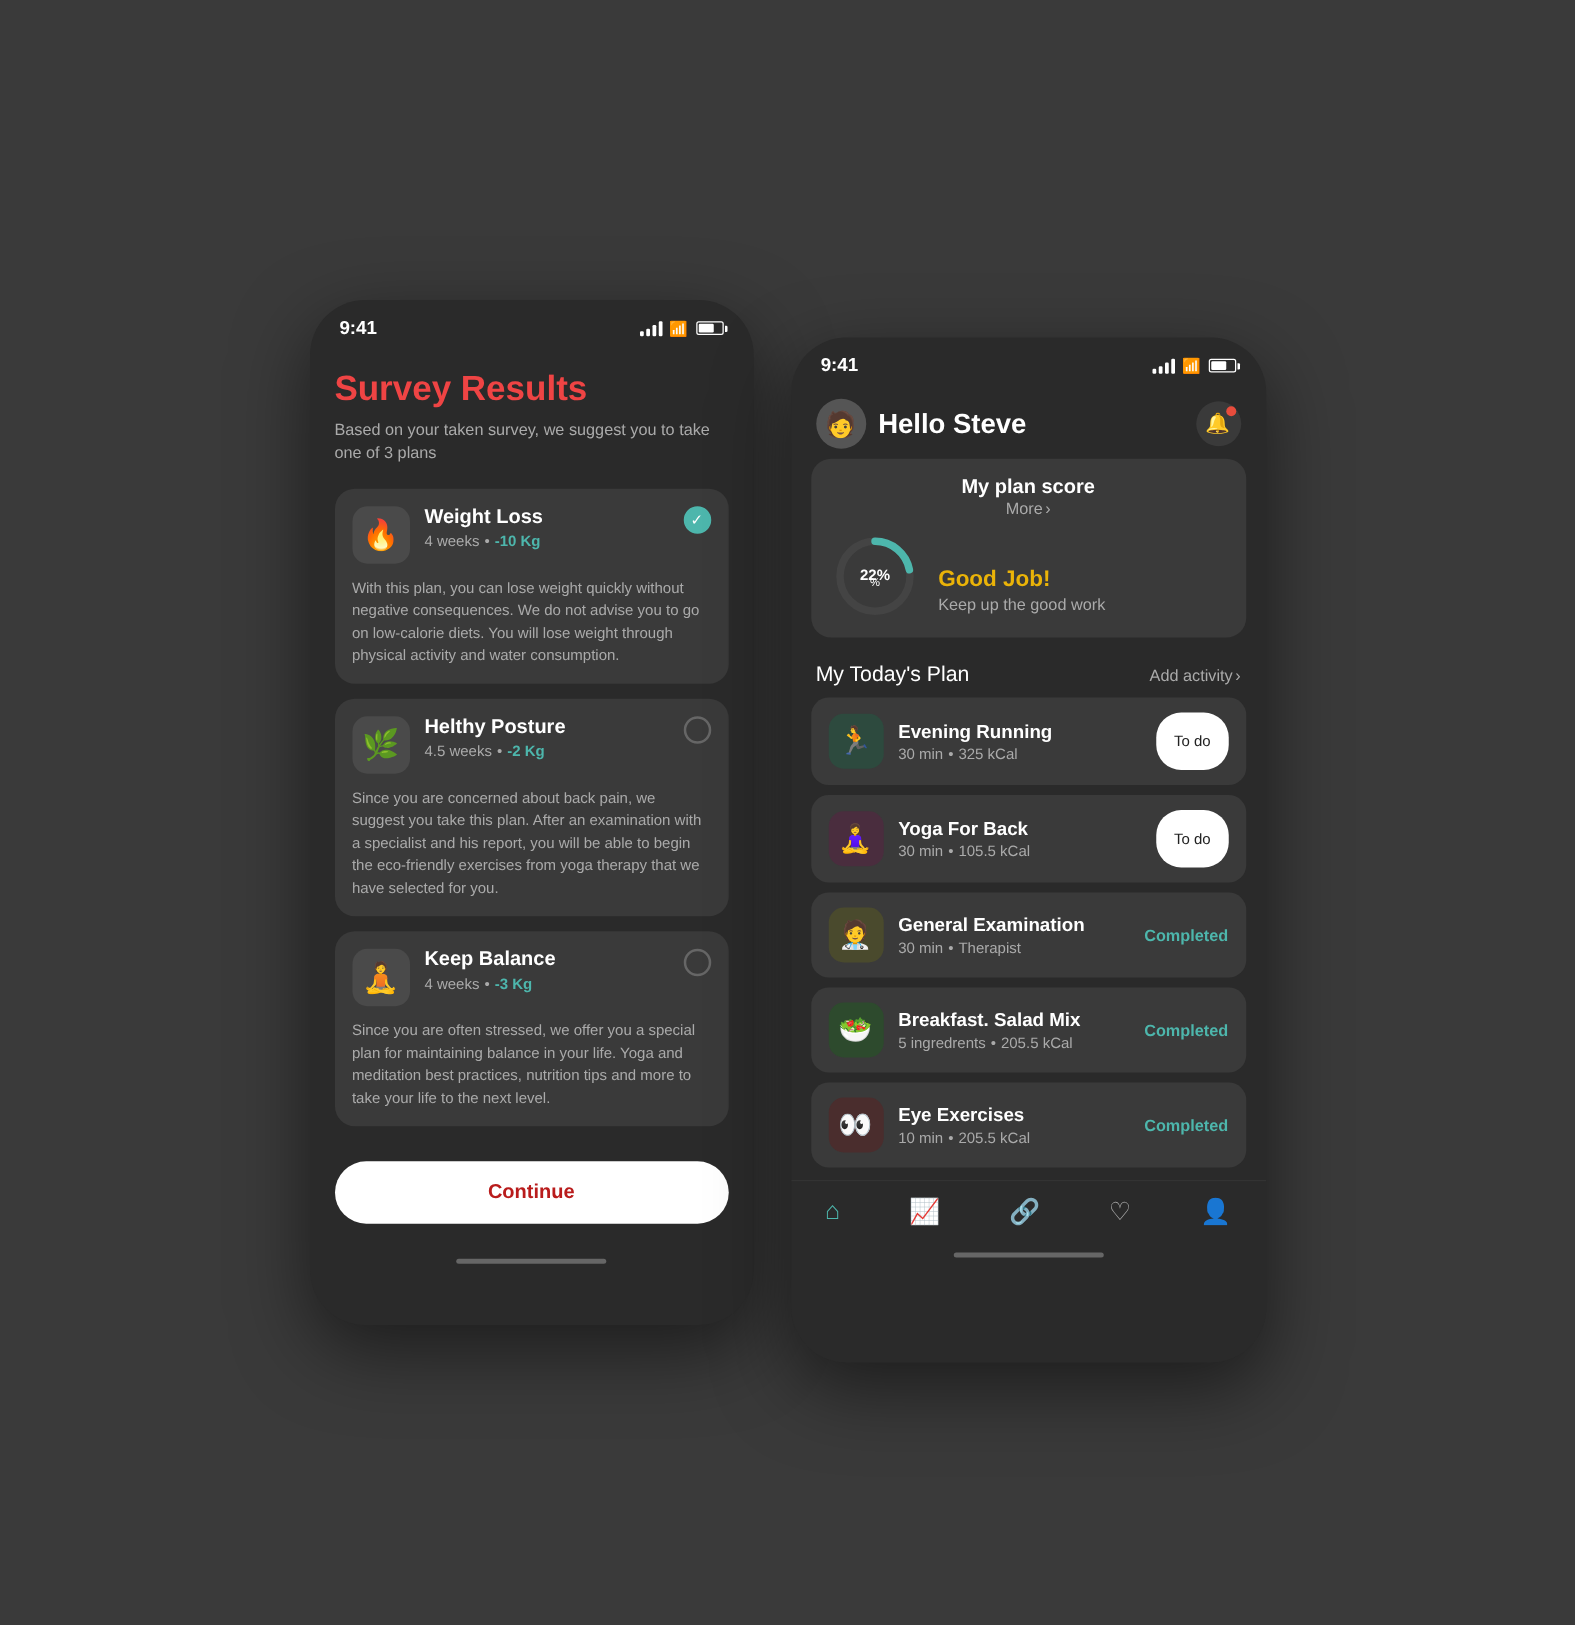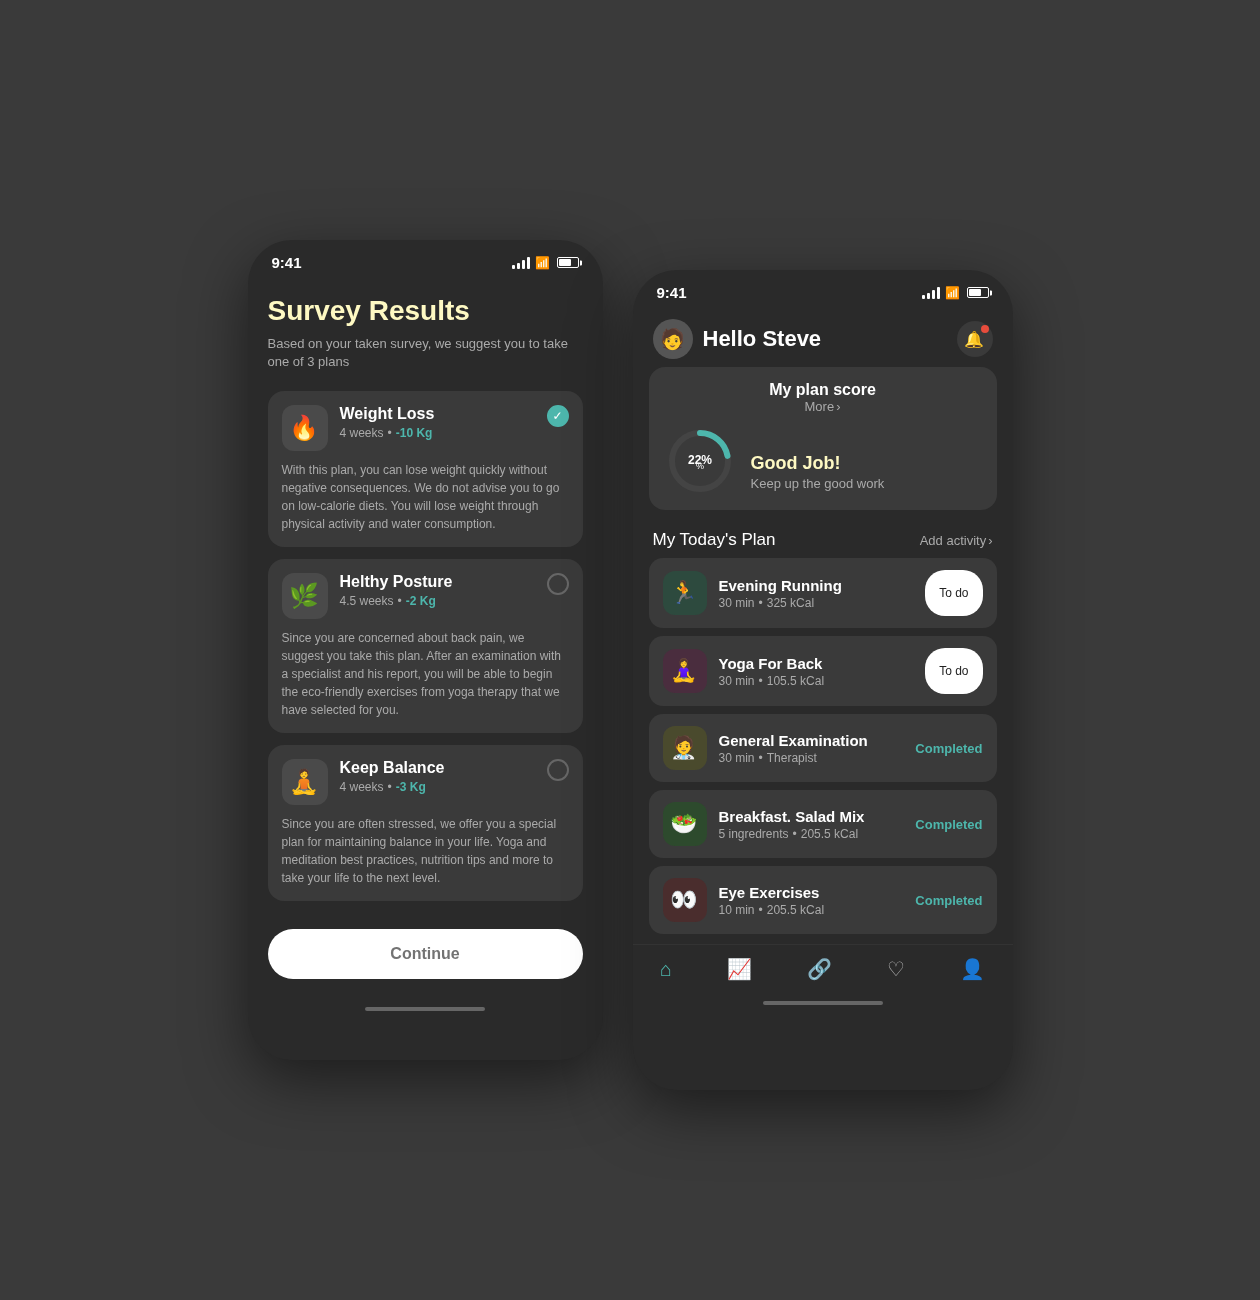--- a/index.html
+++ b/index.html
@@ -88,21 +88,21 @@
       border-radius: 1px;
     }
 
     
     .survey-content {
       padding: 16px 20px;
     }
     .survey-title {
       font-size: 28px;
       font-weight: 700;
-      color: #fef9c3;
+      color: #ef4444;
       margin-bottom: 8px;
     }
     .survey-subtitle {
       font-size: 13px;
       color: #aaa;
       margin-bottom: 20px;
       line-height: 1.4;
     }
 
     .plan-card {
@@ -166,21 +166,21 @@
     }
 
     .continue-btn {
       background: #fff;
       border: none;
       border-radius: 28px;
       padding: 16px;
       width: 100%;
       font-size: 16px;
       font-weight: 600;
-      color: #737373;
+      color: #b91c1c;
       cursor: pointer;
       margin-top: 16px;
     }
     .home-indicator {
       width: 120px;
       height: 4px;
       background: #666;
       border-radius: 2px;
       margin: 12px auto 0;
     }
@@ -291,21 +291,21 @@
       gap: 16px;
     }
     .circle-progress {
       width: 70px;
       height: 70px;
       flex-shrink: 0;
     }
     .score-message h3 {
       font-size: 18px;
       font-weight: 700;
-      color: #fef9c3;
+      color: #eab308;
       margin-bottom: 2px;
       margin-top: 22px;
     }
     .score-message p {
       font-size: 13px;
       color: #aaa;
     }
 
     .today-plan-header {
       padding: 12px 20px 8px;

